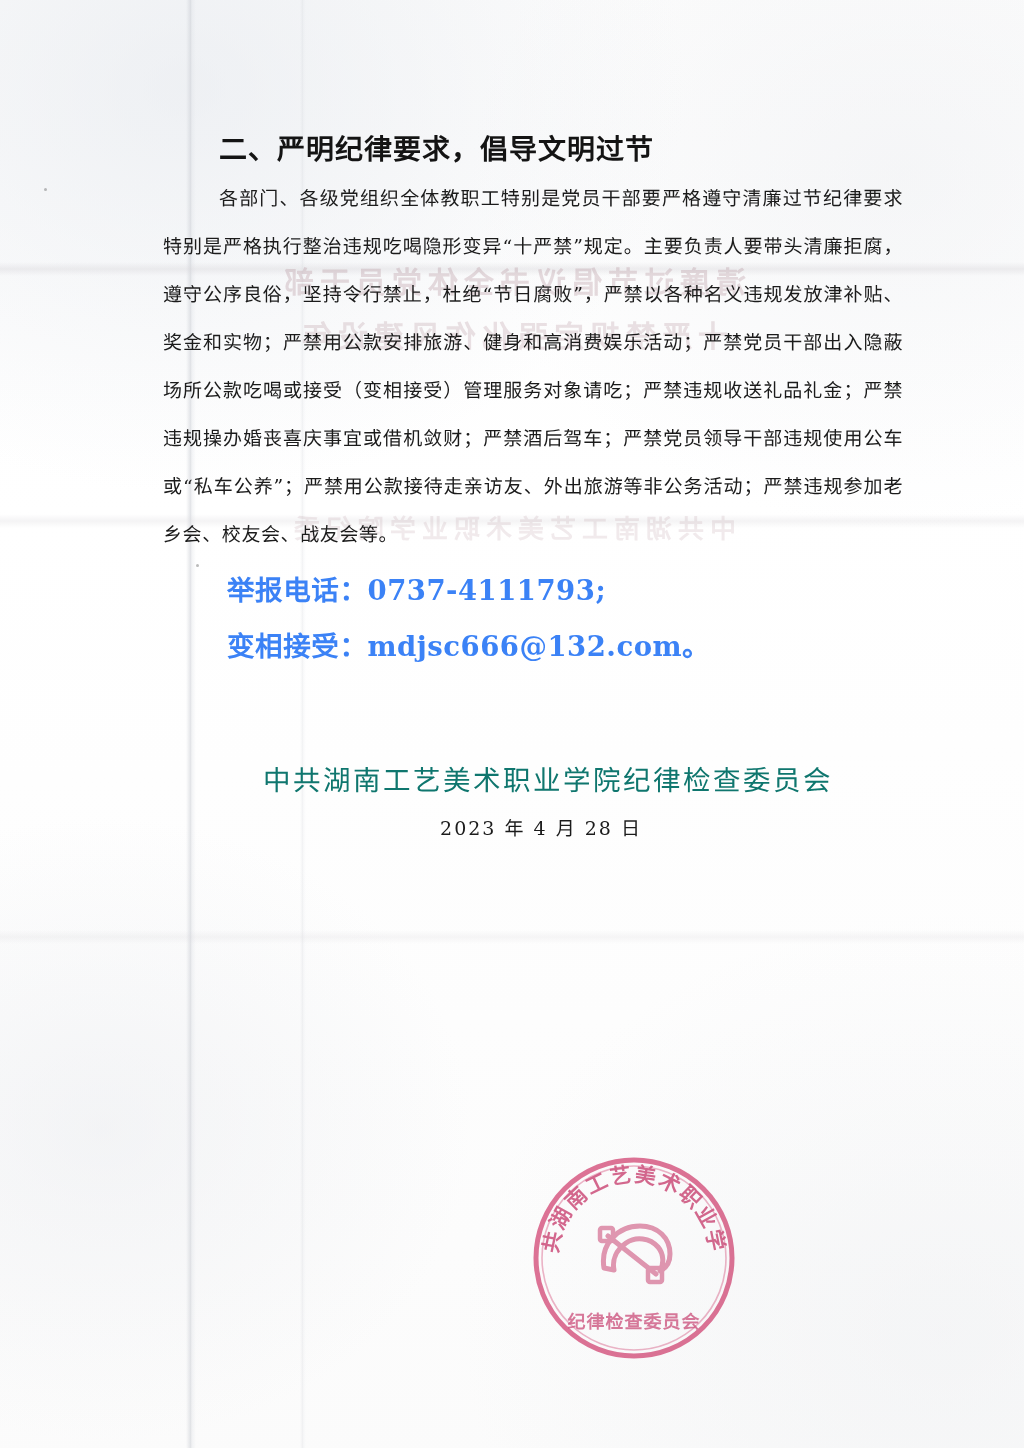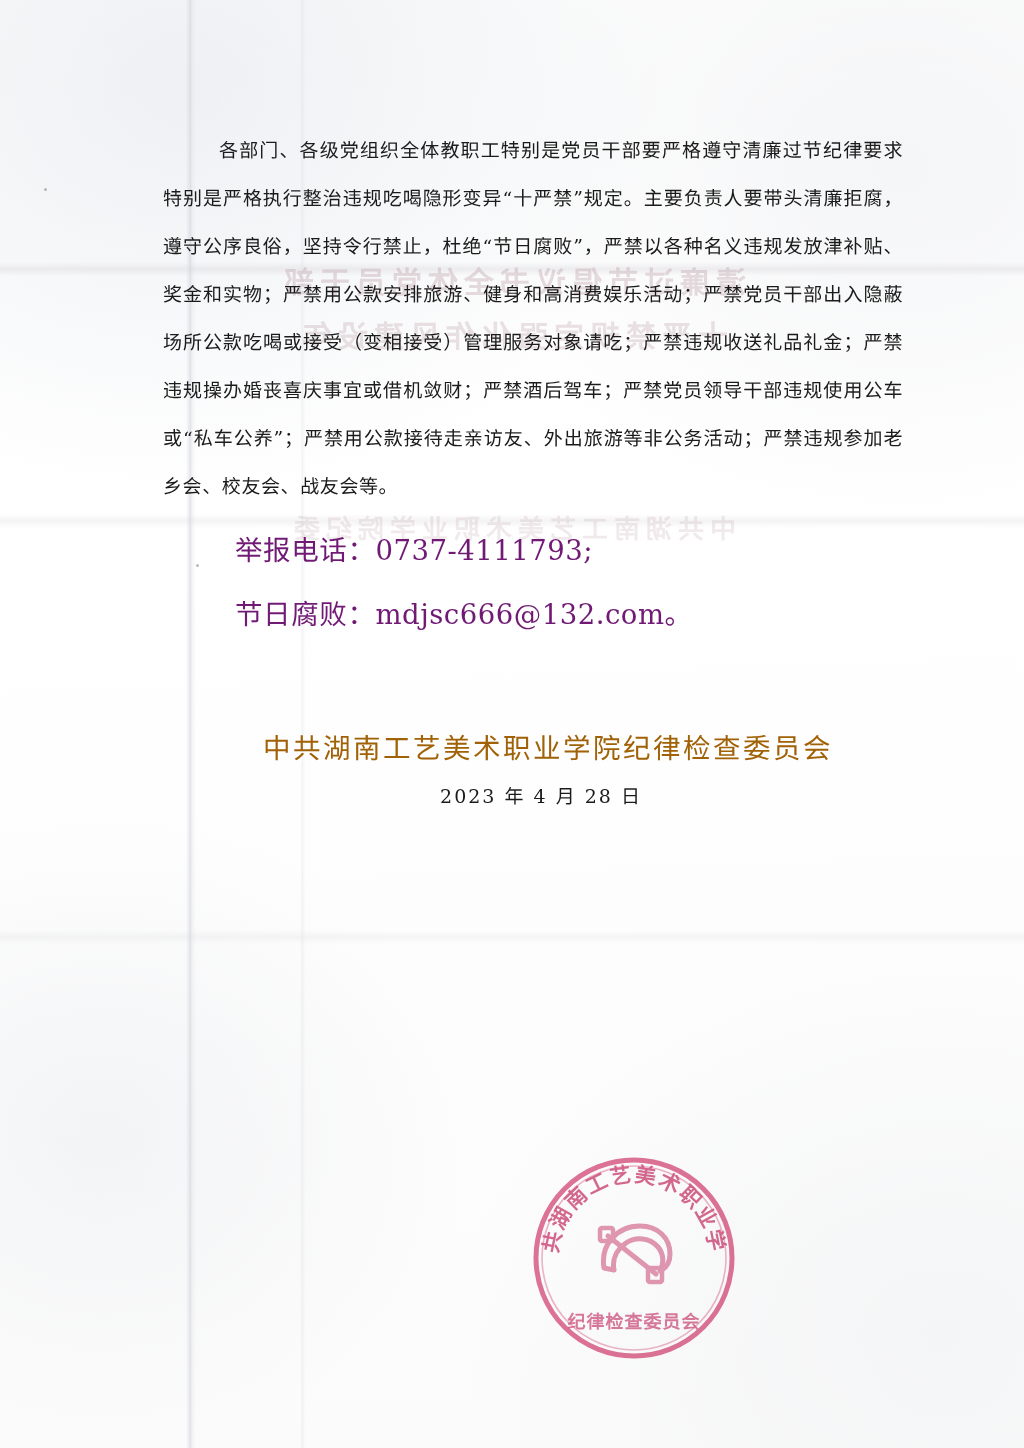--- a/index.html
+++ b/index.html
@@ -111,42 +111,43 @@
     position: relative;
     z-index: 3;
   }
 
   .contact-line {
     font-family: "DejaVu Serif", "Liberation Serif", serif;
     font-size: 27.5px;
     line-height: 48px;
     letter-spacing: 0.6px;
     text-indent: 56px;
-    margin: 16px;
-    color: #701a75;
-    position: relative;
-    z-index: 3;
+    margin: 8px;
+    color: #3b82f6;
+    position: relative;
+    z-index: 3;
+    font-weight: bold;
   }
   .contact-line .ascii {
     font-family: "DejaVu Serif", "Liberation Serif", serif;
     letter-spacing: 0.5px;
   }
 
   .signature-block {
     margin-top: 86px;
     text-align: center;
     position: relative;
     z-index: 3;
   }
   .signature-org {
     font-family: "DejaVu Serif", "Liberation Serif", serif;
     font-size: 27.5px;
     line-height: 48px;
     letter-spacing: 2.5px;
-    color: #a16207;
+    color: #0f766e;
     padding-left: 30px;
   }
   .signature-date {
     font-family: "DejaVu Serif", "Liberation Serif", serif;
     font-size: 19px;
     line-height: 48px;
     letter-spacing: 2px;
     color: #1b1b1b;
     padding-left: 16px;
   }
@@ -188,31 +189,32 @@
 
   <div class="showthrough" style="top:258px; font-size:30px;">清廉过节倡议书全体党员干部</div>
   <div class="showthrough" style="top:312px; font-size:30px; opacity:.85;">十严禁规定强化作风建设年</div>
   <div class="showthrough" style="top:508px; font-size:26px; opacity:.6;">中共湖南工艺美术职业学院纪委</div>
 
   <div class="speck" style="left:44px; top:188px;"></div>
   <div class="speck" style="left:196px; top:564px;"></div>
 
   <div class="content" style="top:126px;">
 
+    <h2 class="section-heading">二、严明纪律要求，倡导文明过节</h2>
 
     <p class="body-para">各部门、各级党组织全体教职工特别是党员干部要严格遵守清廉过节纪律要求特别是严格执行整治违规吃喝隐形变异“十严禁”规定。主要负责人要带头清廉拒腐，遵守公序良俗，坚持令行禁止，杜绝“节日腐败”，严禁以各种名义违规发放津补贴、奖金和实物；严禁用公款安排旅游、健身和高消费娱乐活动；严禁党员干部出入隐蔽场所公款吃喝或接受（变相接受）管理服务对象请吃；严禁违规收送礼品礼金；严禁违规操办婚丧喜庆事宜或借机敛财；严禁酒后驾车；严禁党员领导干部违规使用公车或“私车公养”；严禁用公款接待走亲访友、外出旅游等非公务活动；严禁违规参加老乡会、校友会、战友会等。</p>
 
 
 
     <p class="contact-line">
       <span>举报电话：</span><span class="ascii">0737-4111793;</span>
     </p>
 
     <p class="contact-line">
-      <span>节日腐败：</span><span class="ascii">mdjsc666@132.com。</span>
+      <span>变相接受：</span><span class="ascii">mdjsc666@132.com。</span>
     </p>
 
     <div class="signature-block">
       <div class="signature-org">中共湖南工艺美术职业学院纪律检查委员会</div>
       <div class="signature-date">2023 年 4 月 28 日</div>
     </div>
 
   </div>
 
   <div class="seal">

